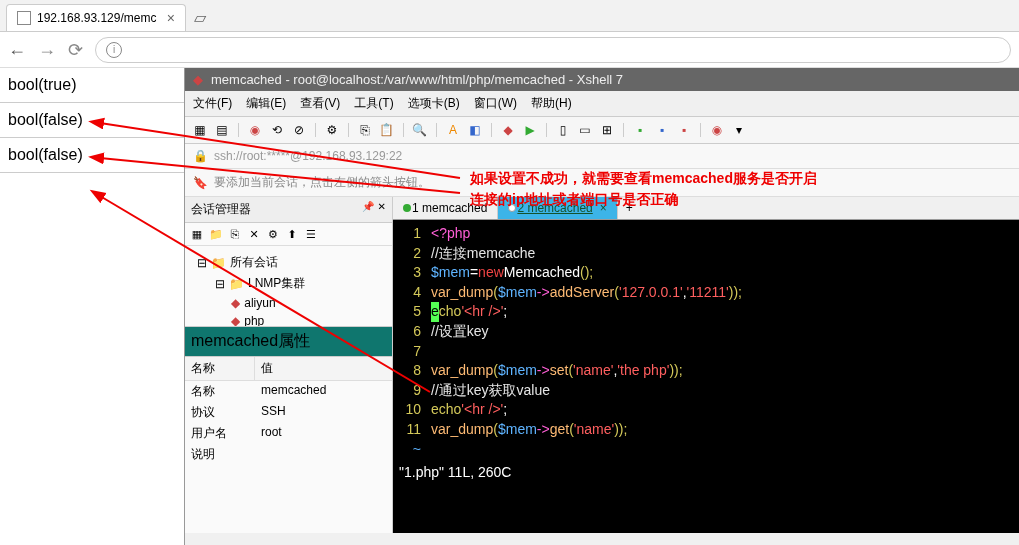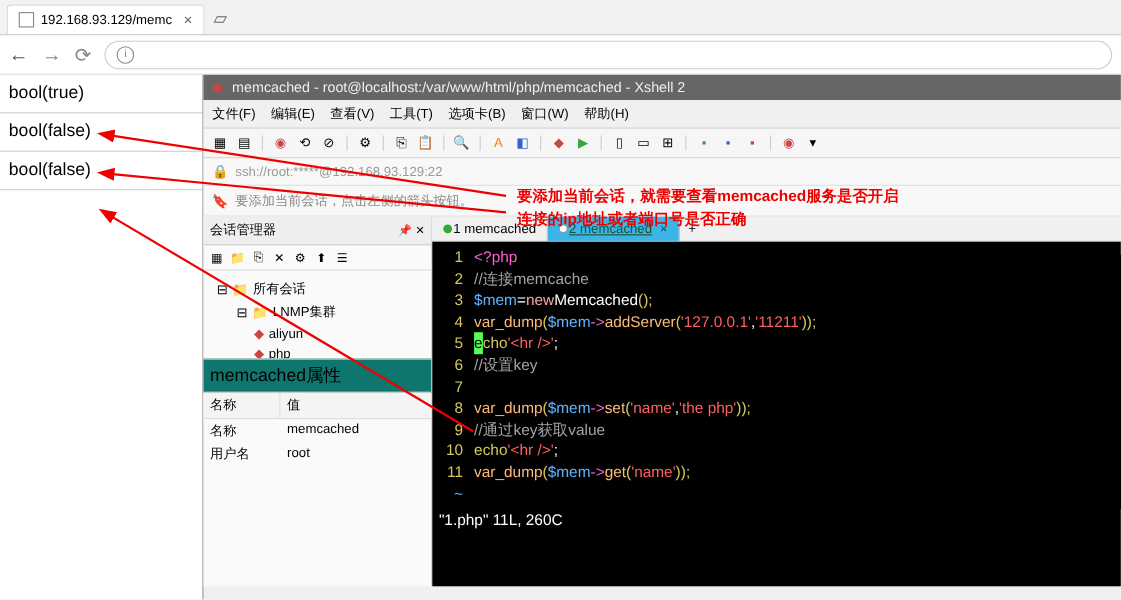--- a/index.html
+++ b/index.html
@@ -37,21 +37,21 @@
     
     .ssh-bar { padding: 5px 8px; font-size: 12px; color: #999; background: #f8f8f8; border-bottom: 1px solid #ddd; display: flex; align-items: center; gap: 6px; }
     .lock-ico { color: #e80; }
     
     .hint-bar { padding: 5px 8px; font-size: 12px; color: #888; background: #f8f8f8; border-bottom: 1px solid #ddd; display: flex; align-items: center; gap: 6px; }
     .hint-bar .bm { color: #c44; }
     
     .xshell-body { display: flex; height: 336px; }
     
     .session-mgr { width: 208px; border-right: 1px solid #ccc; background: #fafafa; display: flex; flex-direction: column; }
-    .sm-title { padding: 4px 6px; font-size: 12px; background: #eee; border-bottom: 1px solid #ccc; display: flex; align-items: center; }
+    .sm-title { padding: 4px 6px; font-size: 12px; background: #eee; border-bottom: 1px solid #ccc; display: flex; align-items: flex-start; }
     .sm-title .pin { margin-left: auto; font-size: 10px; }
     .sm-tb { padding: 3px 4px; border-bottom: 1px solid #ddd; display: flex; gap: 3px; }
     .sm-tb span { width: 16px; height: 16px; font-size: 11px; display: inline-flex; align-items: center; justify-content: center; }
     .tree { padding: 6px 4px; font-size: 12px; flex: 0 0 auto; overflow: hidden; height: 80px; }
     .tree-item { padding: 2px 0; display: flex; align-items: center; gap: 4px; }
     .ti-l1 { padding-left: 8px; } .ti-l2 { padding-left: 26px; } .ti-l3 { padding-left: 42px; }
     .fld { color: #e8a030; } .ses { color: #c44; }
     
     .props-title { padding: 4px 6px; font-size: 16px; background: #0f766e; border-top: 1px solid #ccc; border-bottom: 1px solid #ccc; }
     .props-hdr { display: flex; font-size: 12px; background: #f4f4f4; border-bottom: 1px solid #ddd; }
@@ -66,22 +66,22 @@
     .term-tab { padding: 4px 10px; display: flex; align-items: center; gap: 1px; border-right: 1px solid #ccc; }
     .term-tab .dot { width: 8px; height: 8px; border-radius: 50%; }
     .dot-g { background: #3a3; } .dot-b { background: #fff; border: 1px solid #999; }
     .term-tab.active { background: #3cb4e8; color: #14532d; }
     .term-tab .tx { text-decoration: underline; }
     .term-add { padding: 4px 8px; }
     
     .term-content { flex: 1; background: #000; font-family: Consolas, "Courier New", monospace; font-size: 14px; padding: 4px 6px; line-height: 1.4; overflow: hidden; }
     .ln { display: flex; }
     .lnum { color: #d4c95a; width: 32px; text-align: right; padding-right: 10px; flex-shrink: 0; }
-    .c-tag { color: #ff5fd7; } .c-cmt { color: #a3a3a3; } .c-var { color: #5fb4ff; }
-    .c-op { color: #fff; } .c-kw { color: #fca5a5; } .c-fn { color: #fdba74; }
+    .c-tag { color: #ff5fd7; } .c-cmt { color: #e5e5e5; } .c-var { color: #5fb4ff; }
+    .c-op { color: #fff; } .c-kw { color: #ef4444; } .c-fn { color: #fdba74; }
     .c-str { color: #ff5f5f; } .c-def { color: #fff; } .c-paren { color: #d4c95a; }
     .c-arr { color: #ff5fd7; } .c-ech { color: #d4c95a; } .c-hl { background: #5f5; color: #000; }
     .term-status { color: #fff; margin-top: 4px; }
     
     
     .annot { position: absolute; color: #e00; font-size: 14px; font-weight: bold; line-height: 1.5; z-index: 10; }
     .arrow-svg { position: absolute; z-index: 5; pointer-events: none; }
   </style>
 </head>
 <body>
@@ -108,21 +108,21 @@
 
   <div class="left-output">
     <div class="out-line">bool(true)</div>
     <div class="out-line">bool(false)</div>
     <div class="out-line">bool(false)</div>
   </div>
 
   <div class="xshell">
     <div class="xshell-title">
       <span class="sw">◆</span>
-      <span>memcached - root@localhost:/var/www/html/php/memcached - Xshell 2</span>
+      <span>memcached - root@localhost:/var/www/html/php/memcached - Xshell 7</span>
     </div>
     <div class="xshell-menu">
       <span>文件(F)</span>
       <span>编辑(E)</span>
       <span>查看(V)</span>
       <span>工具(T)</span>
       <span>选项卡(B)</span>
       <span>窗口(W)</span>
       <span>帮助(H)</span>
     </div>
@@ -208,22 +208,30 @@
         <div class="props-hdr">
           <div>名称</div>
             <div>值</div>
         </div>
         <div class="props-body">
           <div class="prop-row">
               <div>名称</div>
               <div>memcached</div>
             </div>
           <div class="prop-row">
+              <div>协议</div>
+              <div>SSH</div>
+            </div>
+          <div class="prop-row">
               <div>用户名</div>
               <div>root</div>
+            </div>
+          <div class="prop-row">
+              <div>说明</div>
+              <div></div>
             </div>
         </div>
       </div>
 
       <div class="terminal-area">
         <div class="term-tabs">
           <div class="term-tab">
               <span class="dot dot-g"></span>
               <span>1 memcached</span>
             </div>
@@ -325,16 +333,16 @@
     <defs>
         <marker id="ah" markerWidth="10" markerHeight="10" refX="2" refY="3" orient="auto">
           <path d="M0,0 L0,6 L8,3 z" fill="#e00"></path>
         </marker>
       </defs>
     <line x1="460" y1="110" x2="100" y2="55" stroke="#e00" stroke-width="2" marker-end="url(#ah)"></line>
     <line x1="460" y1="125" x2="100" y2="90" stroke="#e00" stroke-width="2" marker-end="url(#ah)"></line>
     <line x1="430" y1="324" x2="100" y2="128" stroke="#e00" stroke-width="2" marker-end="url(#ah)"></line>
   </svg>
   <div class="annot" style="left:470px; top:100px">
-    <div>要添加当前会话，就需要查看memcached服务是否开启</div>
+    <div>如果设置不成功，就需要查看memcached服务是否开启</div>
     <div>连接的ip地址或者端口号是否正确</div>
   </div>
 </div>
 
 </body></html>

